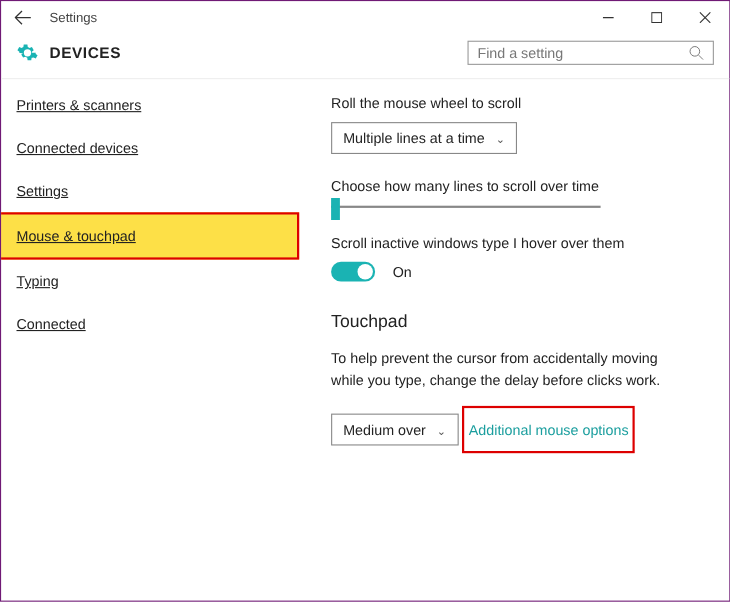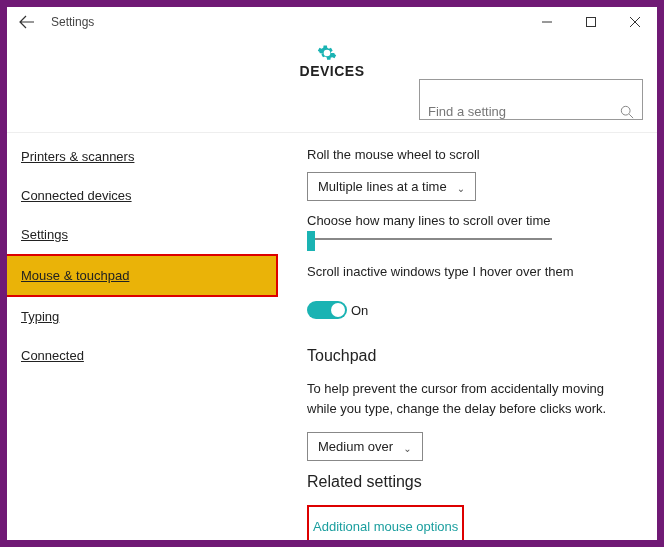--- a/index.html
+++ b/index.html
@@ -1,19 +1,19 @@
 <!DOCTYPE html>
 <html><head>
 <meta charset="utf-8">
 <style>
   * { box-sizing: border-box; font-family: "Segoe UI", sans-serif; }
   body { margin: 0; background: #fff; }
   .window {
     width: 664px; height: 547px;
-    border: 7px solid #701a75;
+    border: 1px solid #701a75;
     display: flex; flex-direction: column;
     position: relative;
     background: #fff;
   }
   .titlebar {
     height: 30px; display: flex; align-items: center;
     font-size: 12px; color: #333;
   }
   .back-btn {
     width: 40px; height: 30px; display: flex;
@@ -23,69 +23,68 @@
   .title-text { margin-left: 4px; color: #444; }
   .win-controls { margin-left: auto; display: flex; }
   .win-btn {
     width: 44px; height: 30px; display: flex;
     align-items: center; justify-content: center;
     color: #333;
   }
   .header-row {
     display: flex; align-items: center;
     padding: 6px 14px 12px 14px;
-    flex-direction: column;
   }
   .gear { color: #1ab3b3; margin-right: 10px; display:flex; }
   .devices-label {
     font-weight: 600; font-size: 14px; letter-spacing: 0.5px;
     color: #222;
   }
   .search-box {
-    margin-left: auto; width: 224px; height: 41px;
-    border: 1px solid #999; display: flex; align-items: flex-end;
+    margin-left: auto; width: 224px; height: 22px;
+    border: 1px solid #999; display: flex; align-items: center;
     padding: 0 8px; font-size: 13px; color: #777;
   }
   .search-box .ph { flex: 1; }
   .body {
     display: flex; flex: 1; overflow: hidden;
     border-top: 1px solid #eee;
   }
   .sidebar {
     width: 272px; padding-top: 4px;
   }
   .nav-item {
     padding: 12px 14px; font-size: 13px; color: #222; text-decoration: underline;
   }
   .nav-item.selected {
-    background: #eab308;
+    background: #fde047;
     border: 2px solid #d00;
     margin-left: -2px;
     width: 273px;
   }
   .content {
     flex: 1; padding: 14px 20px 10px 28px; color: #222;
     font-size: 13px; overflow: hidden;
   }
   .setting-label { margin-bottom: 10px; }
   .dropdown {
     border: 1px solid #888; padding: 6px 10px;
     display: inline-flex; align-items: flex-end; gap: 10px;
-    font-size: 13px; margin-bottom: 12px;
+    font-size: 13px; margin-bottom: 22px;
   }
   .chev { font-size: 10px; color: #555; }
   .slider-wrap { margin-bottom: 24px; width: 245px; }
   .slider-track {
     height: 2px; background: #888; position: relative; margin-top: 10px;
   }
   .slider-thumb {
     position: absolute; top: -7px; left: 0;
     width: 8px; height: 20px; background: #1ab3b3;
   }
-  .toggle-row { display: flex; align-items: center; gap: 4px; margin-bottom: 28px; margin-top: 22px;}
+  .toggle-row { display: flex; align-items: center; gap: 16px; margin-bottom: 28px; margin-top: 10px;}
   .toggle {
     width: 40px; height: 18px; background: #1ab3b3;
     border-radius: 10px; position: relative;
   }
   .toggle-knob {
     position: absolute; right: 2px; top: 2px;
     width: 14px; height: 14px; border-radius: 50%; background: #fff;
   }
   h2.section {
     font-weight: 400; font-size: 16px; margin: 0 0 14px 0; color: #222;
@@ -177,17 +176,16 @@
         <span>On</span>
       </div>
 
       <h2 class="section">Touchpad</h2>
       <div class="para">To help prevent the cursor from accidentally moving while you type, change the delay before clicks work.</div>
       <div class="dropdown">
         <span>Medium over</span>
         <span class="chev">⌄</span>
       </div>
 
-      <h2 class="section mt">Related settings</h2>
       <span class="link">Additional mouse options</span>
     </div>
   </div>
 </div>
 
 </body></html>

